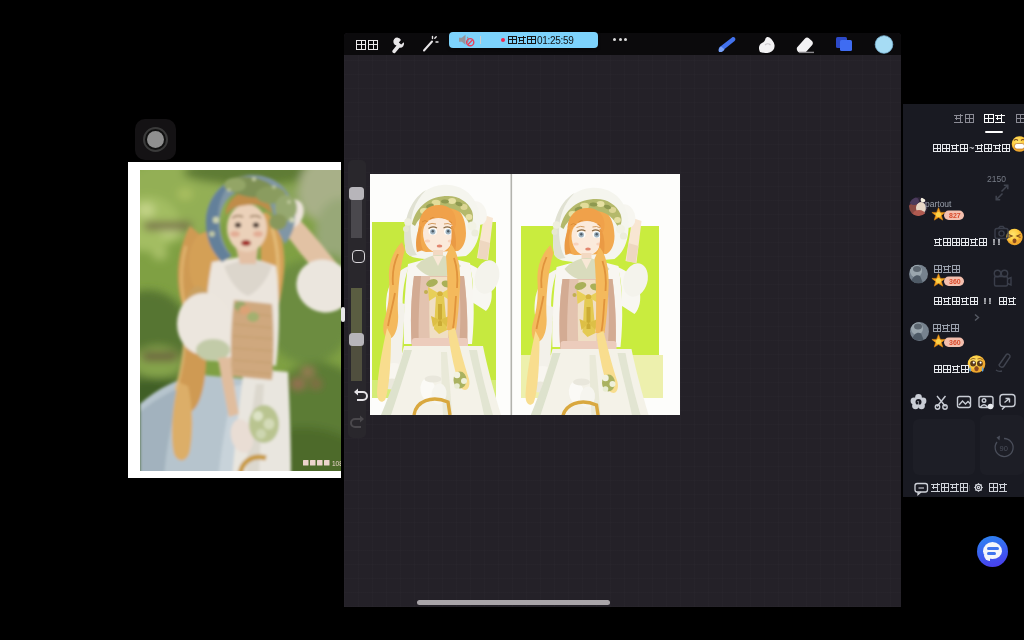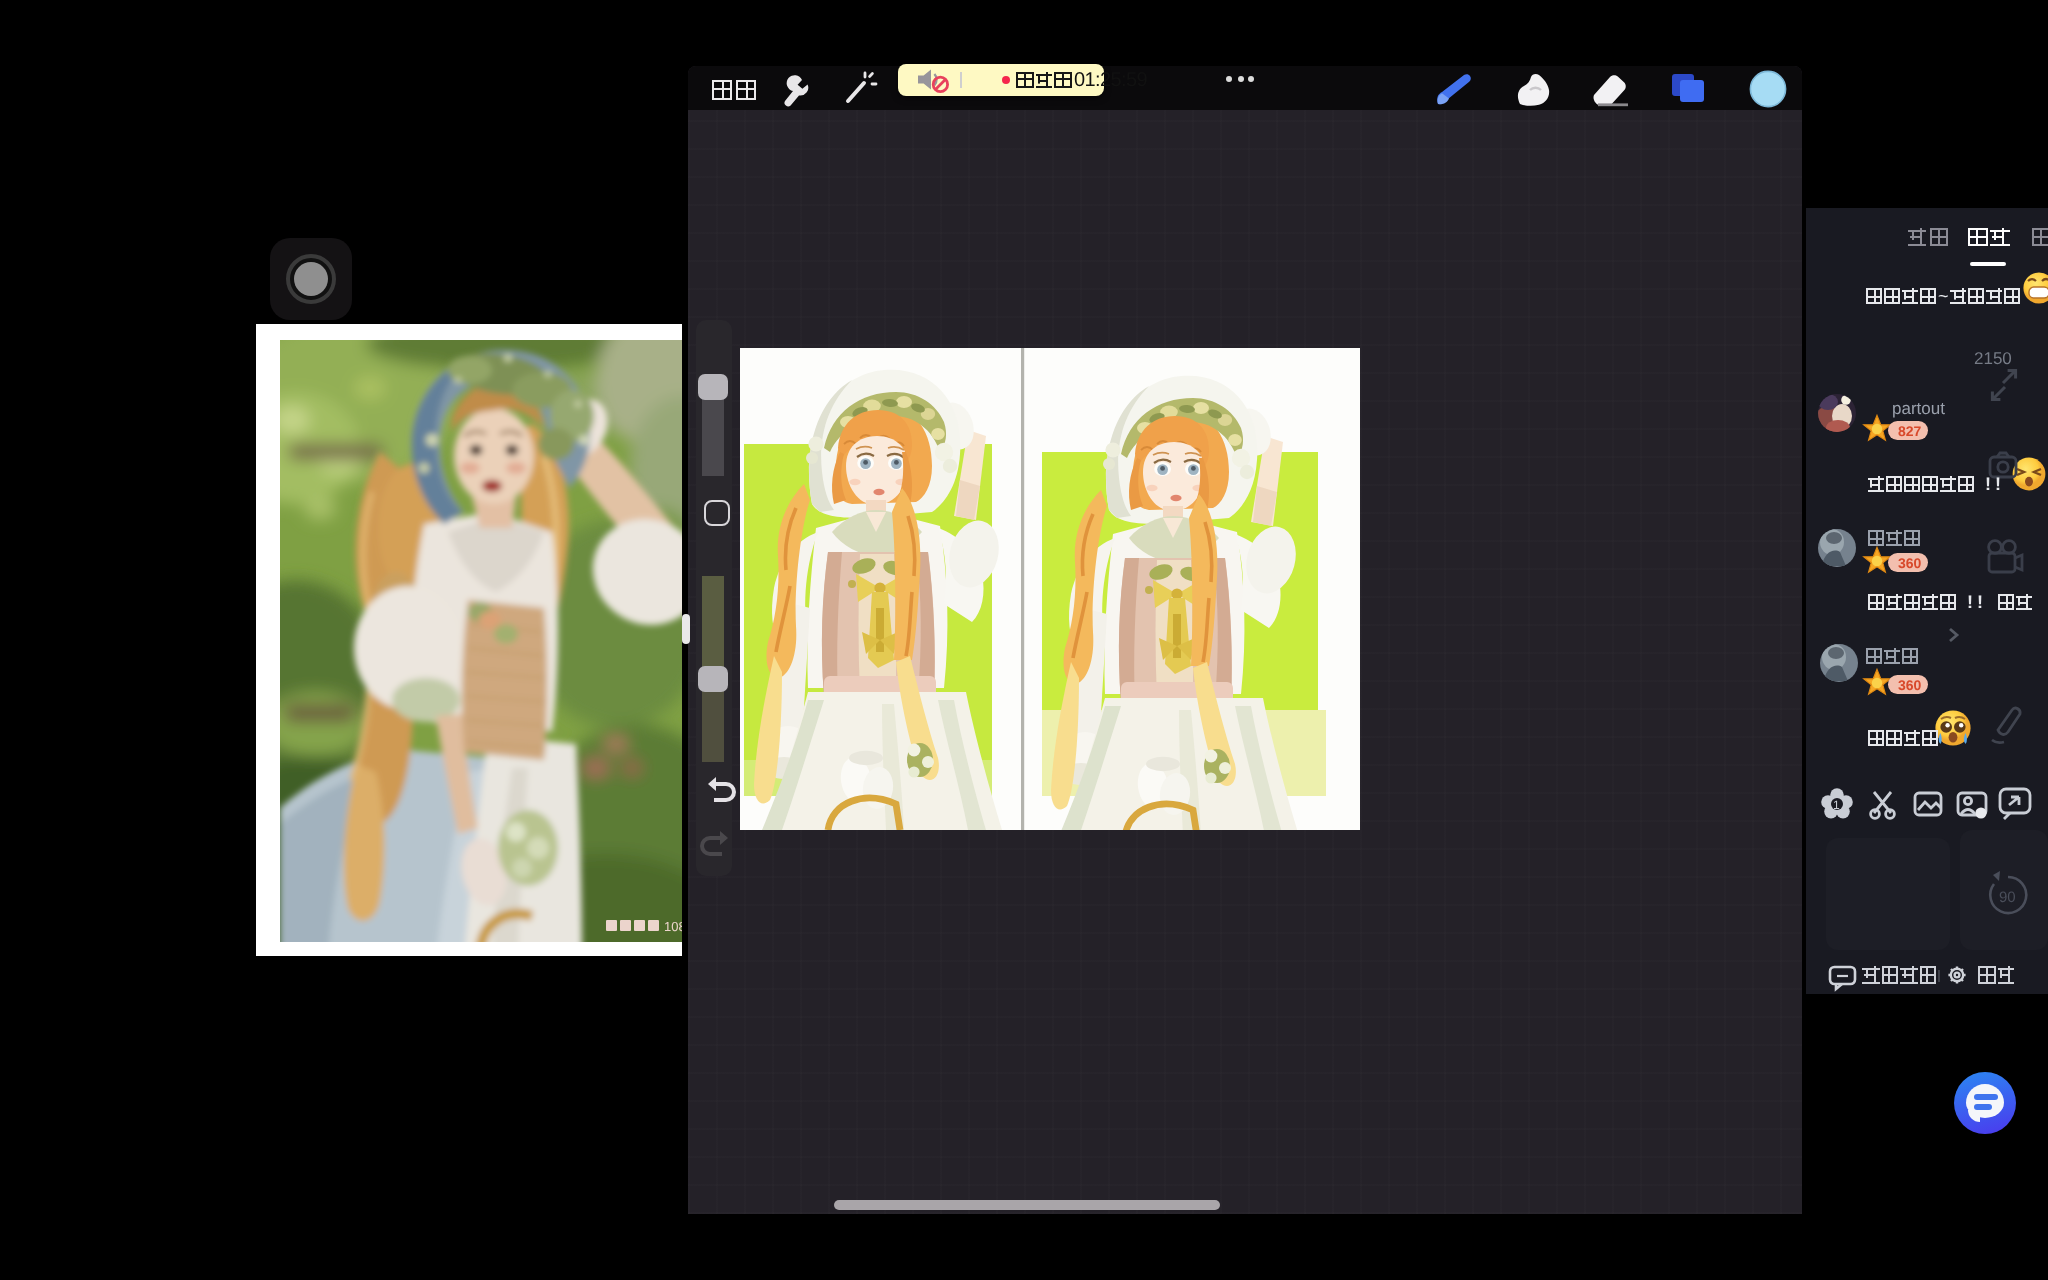--- a/index.html
+++ b/index.html
@@ -303,21 +303,21 @@
   <svg class="abs" width="26" height="60" viewBox="0 0 26 60" style="left:2px;top:350px">
     <path d="M9,9 L17,9 A4 4 0 0 1 17,17 L11,17" stroke="#e4e2e6" stroke-width="2" fill="none"></path>
     <path d="M12,5.5 L8,9 L12,12.5" fill="#e4e2e6"></path>
     <path d="M17,36 L9,36 A4 4 0 0 0 9,44 L15,44" stroke="#4a484c" stroke-width="2" fill="none"></path>
     <path d="M14,32.5 L18,36 L14,39.5" fill="#4a484c"></path>
   </svg>
 
   <div class="abs" style="left:73px;top:567px;width:193px;height:5px;border-radius:3px;background:#a9a5a9"></div>
 </div>
 
-<div class="abs" style="left:449px;top:32px;width:103px;height:16px;background:#fef9c3;border-radius:4px;box-shadow:0 1px 3px rgba(0,0,0,.5)">
+<div class="abs" style="left:449px;top:32px;width:149px;height:16px;background:#7dd3fc;border-radius:4px;box-shadow:0 1px 3px rgba(0,0,0,.5)">
 <svg class="abs" width="30" height="16" viewBox="0 0 30 16" style="left:7px;top:0">
   <path d="M3,5.8 L5.8,5.8 L9.5,2.8 L9.5,12.8 L5.8,9.8 L3,9.8 Z" fill="#97959b"></path>
   <path d="M11.2,5 C12.6,6.4 12.6,9.2 11.2,10.6" stroke="#97959b" stroke-width="1.2" fill="none"></path>
   <circle cx="14.2" cy="10.2" r="3.6" fill="none" stroke="#e8415c" stroke-width="1.4"></circle>
   <path d="M11.7,12.7 L16.7,7.7" stroke="#e8415c" stroke-width="1.4"></path>
 </svg>
 <div class="abs" style="left:31px;top:4px;width:1px;height:8px;background:#cfcfcf"></div>
 <div class="abs" style="left:52px;top:6px;width:4px;height:4px;border-radius:50%;background:#f5264c"></div>
 <div class="abs" style="left:59px;top:3.5px;color:#161616;font-size:9px">
   <span class="c" style="width:8.5px;height:8.5px;margin-right:1px"></span><span class="c2" style="width:8.5px;height:8.5px;margin-right:1px"></span><span class="c" style="width:8.5px;height:8.5px"></span>
@@ -492,21 +492,21 @@
 </div>
 <div class="abs" style="left:82px;top:27px;width:18px;height:2.4px;background:#fff;border-radius:1.5px"></div>
 <div class="abs" style="left:113px;top:10px;color:#8b8b95;font-size:9px">
 <span class="c" style="width:9px;height:9px"></span>
 </div>
 
 <div class="abs" style="left:30px;top:40px;color:#e6e8ec">
 <span class="c" style="width:8px;height:8px;margin-right:1px"></span><span class="c" style="width:8px;height:8px;margin-right:1px"></span><span class="c2" style="width:8px;height:8px;margin-right:1px"></span><span class="c" style="width:8px;height:8px;margin-right:1px"></span><span style="font-size:9px;vertical-align:top;line-height:8px">~</span><span class="c2" style="width:8px;height:8px;margin:0 1px"></span><span class="c" style="width:8px;height:8px;margin-right:1px"></span><span class="c2" style="width:8px;height:8px;margin-right:1px"></span><span class="c" style="width:8px;height:8px"></span>
 </div>
 <div class="abs" style="left:84px;top:70px;color:#767b86;font-size:8.5px">2150</div>
-<div class="abs" style="left:43px;top:95px;color:#9aa0ac;font-size:8.5px">partout</div>
+<div class="abs" style="left:22px;top:95px;color:#9aa0ac;font-size:8.5px">partout</div>
 
 <div class="abs" style="left:31px;top:134px;color:#e6e8ec">
 <span class="c2" style="width:8px;height:8px;margin-right:1px"></span><span class="c" style="width:8px;height:8px;margin-right:1px"></span><span class="c" style="width:8px;height:8px;margin-right:1px"></span><span class="c" style="width:8px;height:8px;margin-right:1px"></span><span class="c2" style="width:8px;height:8px;margin-right:1px"></span><span class="c" style="width:8px;height:8px;margin-right:1px"></span><span style="font-size:9px;font-weight:bold;vertical-align:top;line-height:8px;letter-spacing:2px"> !!</span>
 </div>
 
 <div class="abs" style="left:31px;top:161px;color:#9aa0ac">
 <span class="c" style="width:8px;height:8px;margin-right:1px"></span><span class="c2" style="width:8px;height:8px;margin-right:1px"></span><span class="c" style="width:8px;height:8px"></span>
 </div>
 
 <div class="abs" style="left:31px;top:193px;color:#e6e8ec">

